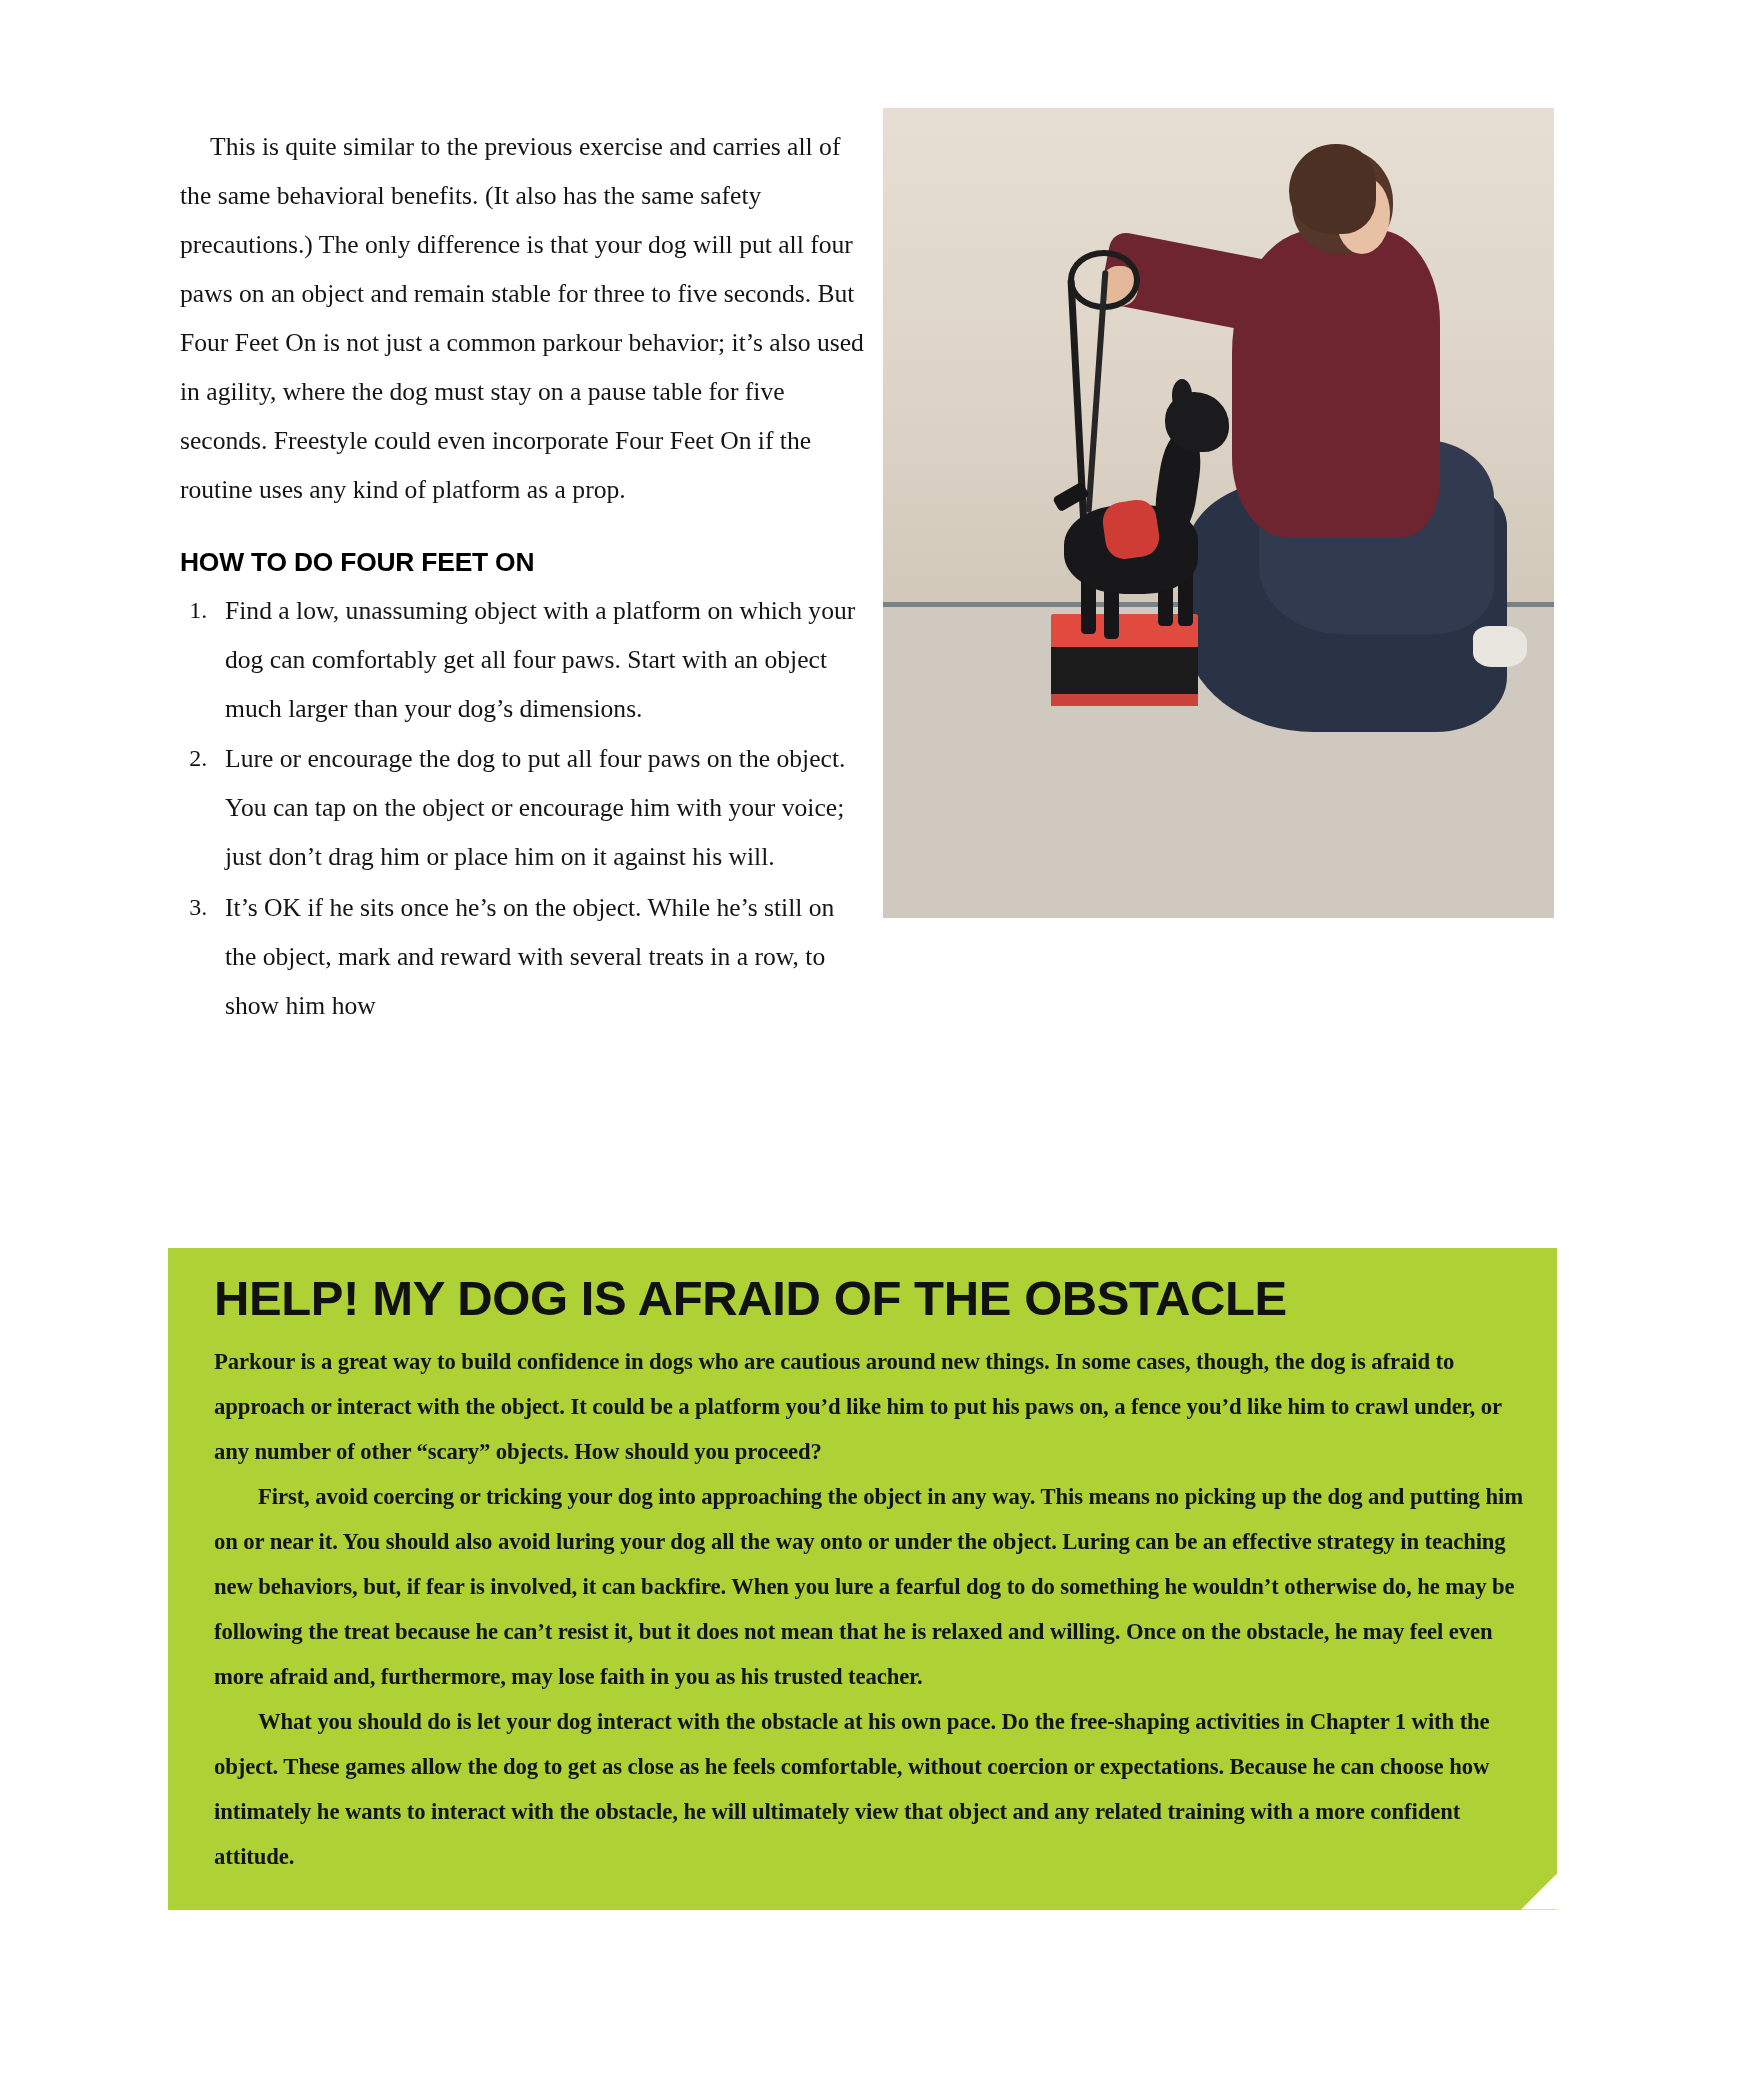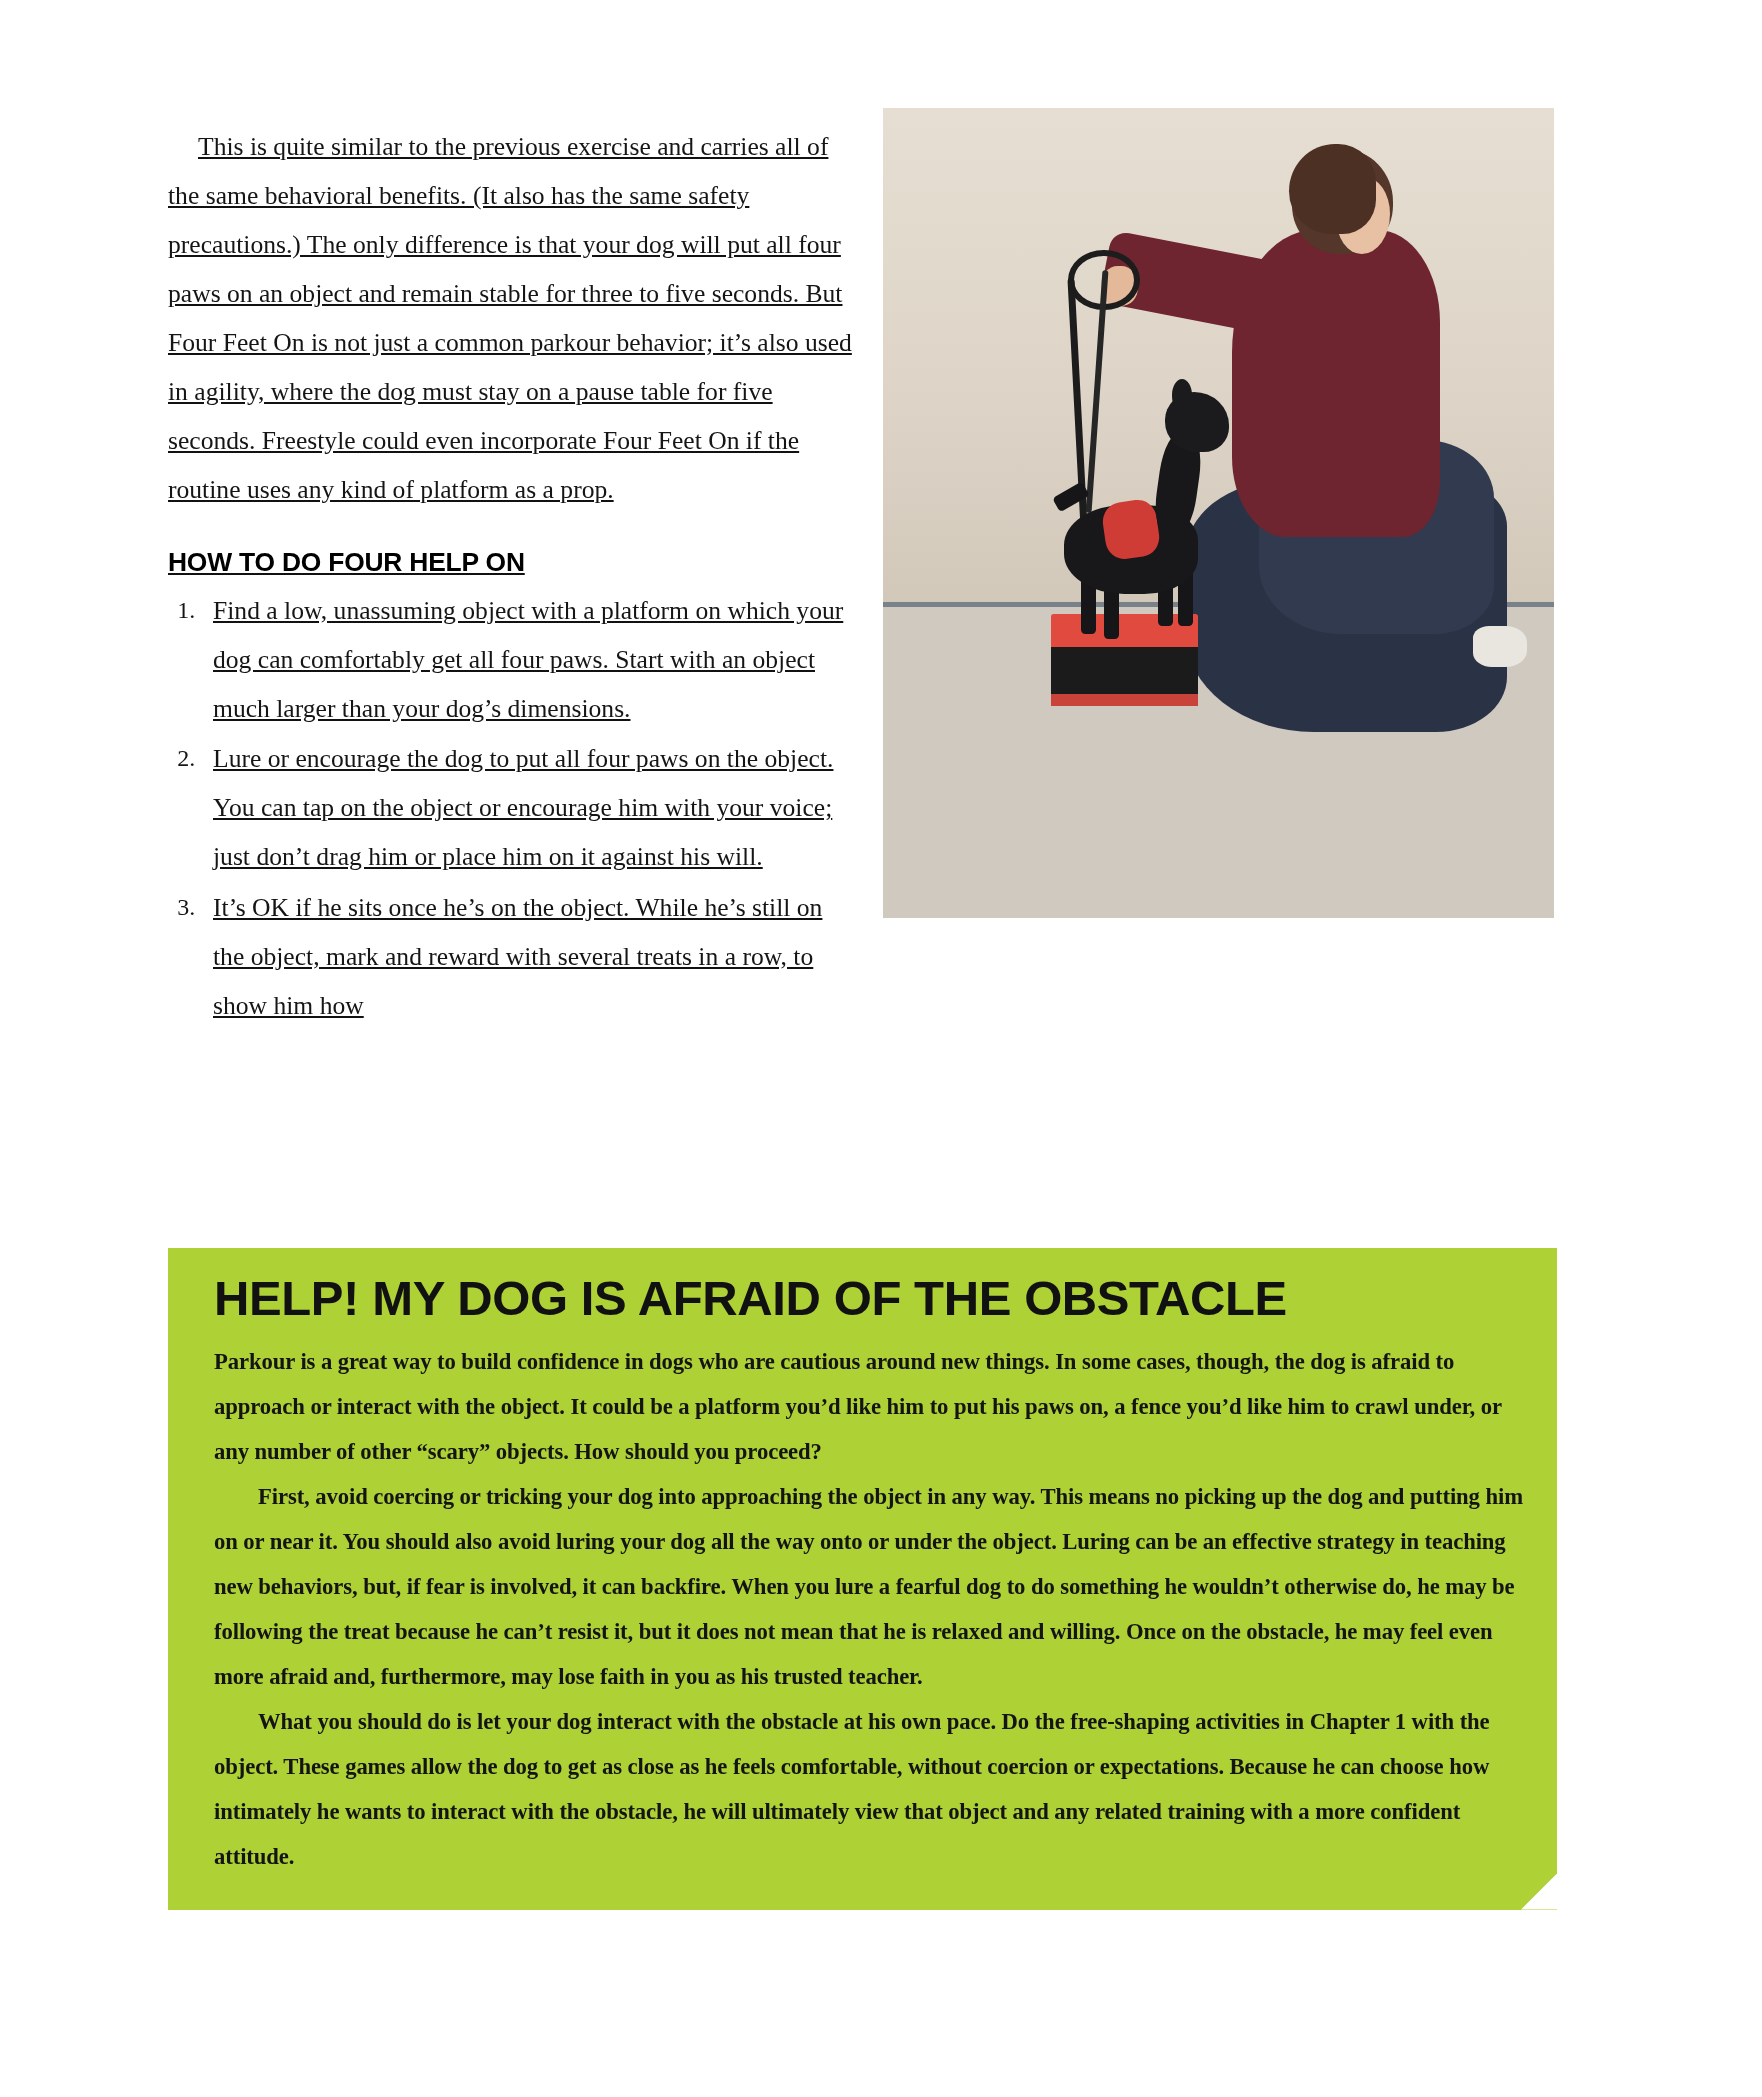--- a/index.html
+++ b/index.html
@@ -17,24 +17,23 @@
   }
 
   .page {
     position: absolute;
     inset: 0;
   }
 
   
   .left-col {
     position: absolute;
-    left: 168px;
+    left: 180px;
     top: 122px;
     width: 688px;
-    text-decoration: underline;
   }
 
   .body-para {
     font-family: "Liberation Serif", serif;
     font-size: 25.6px;
     line-height: 49px;
     text-indent: 30px;
     margin: 0;
     color: #151515;
   }
@@ -344,21 +343,21 @@
   }
 </style>
 </head>
 <body>
 
 <div class="page">
 
   <div class="left-col">
     <p class="body-para">This is quite similar to the previous exercise and carries all of the same behavioral benefits. (It also has the same safety precautions.) The only difference is that your dog will put all four paws on an object and remain stable for three to five seconds. But Four Feet On is not just a common parkour behavior; it’s also used in agility, where the dog must stay on a pause table for five seconds. Freestyle could even incorporate Four Feet On if the routine uses any kind of platform as a prop.</p>
 
-    <h3 class="section-head">HOW TO DO FOUR HELP ON</h3>
+    <h3 class="section-head">HOW TO DO FOUR FEET ON</h3>
 
     <ol class="steps">
       <li>
         <span class="num">1.</span>
         <span>Find a low, unassuming object with a platform on which your dog can comfortably get all four paws. Start with an object much larger than your dog’s dimensions.</span>
       </li>
       <li>
         <span class="num">2.</span>
         <span>Lure or encourage the dog to put all four paws on the object. You can tap on the object or encourage him with your voice; just don’t drag him or place him on it against his will.</span>
       </li>

